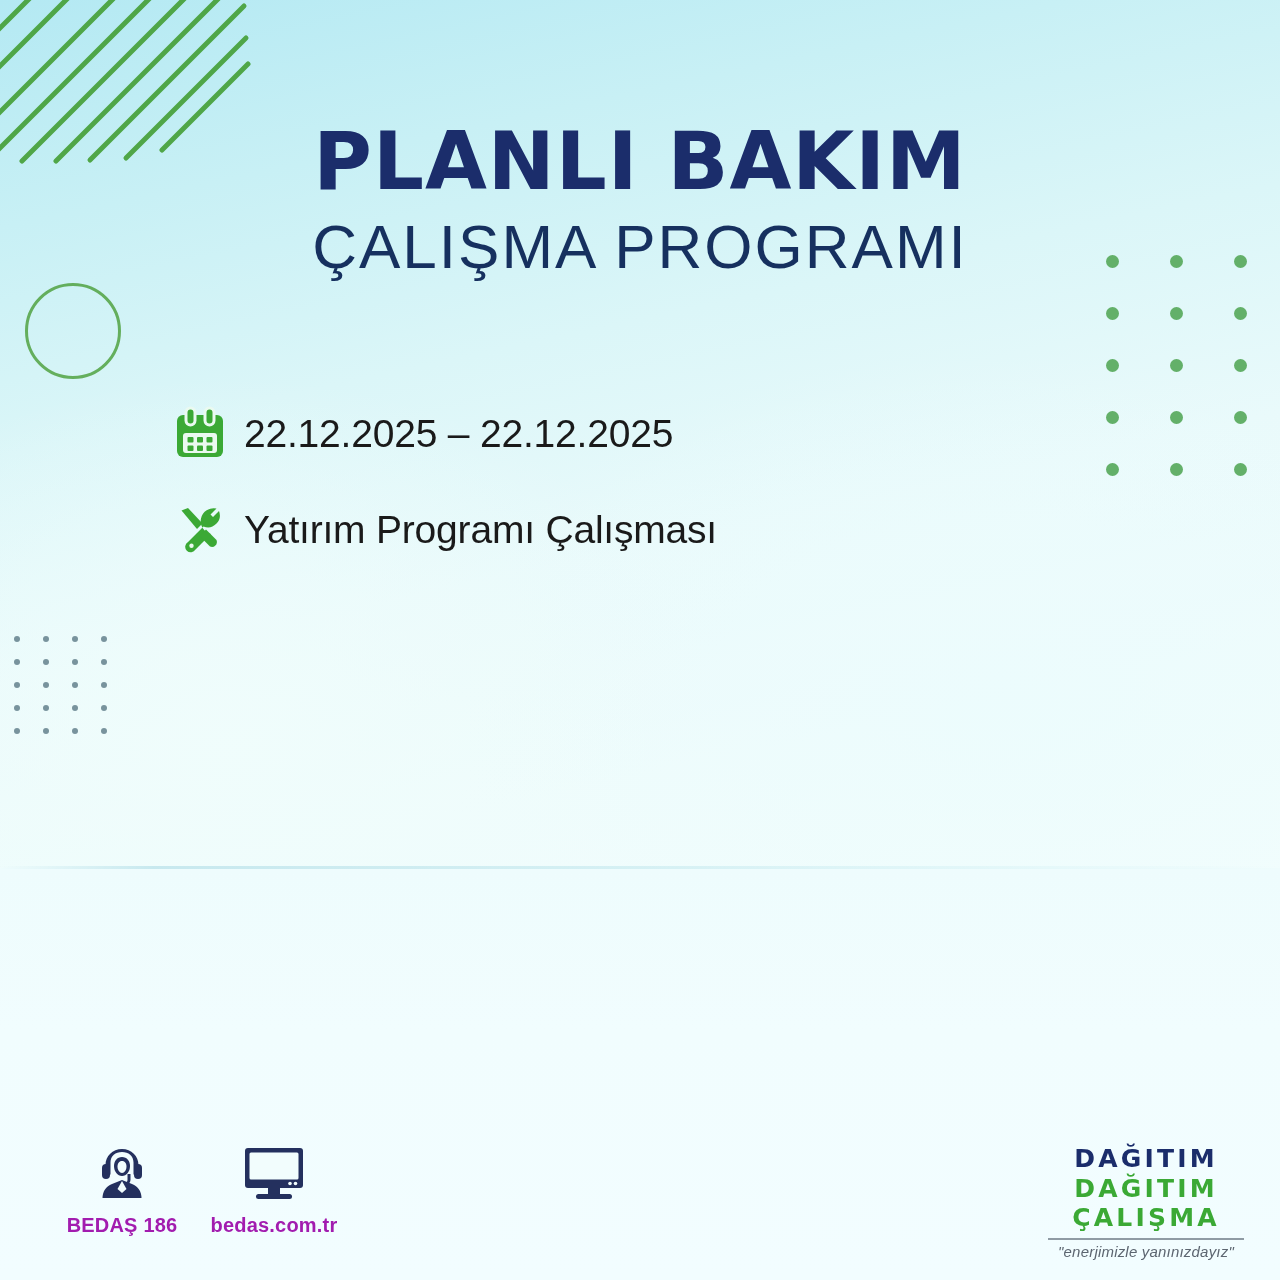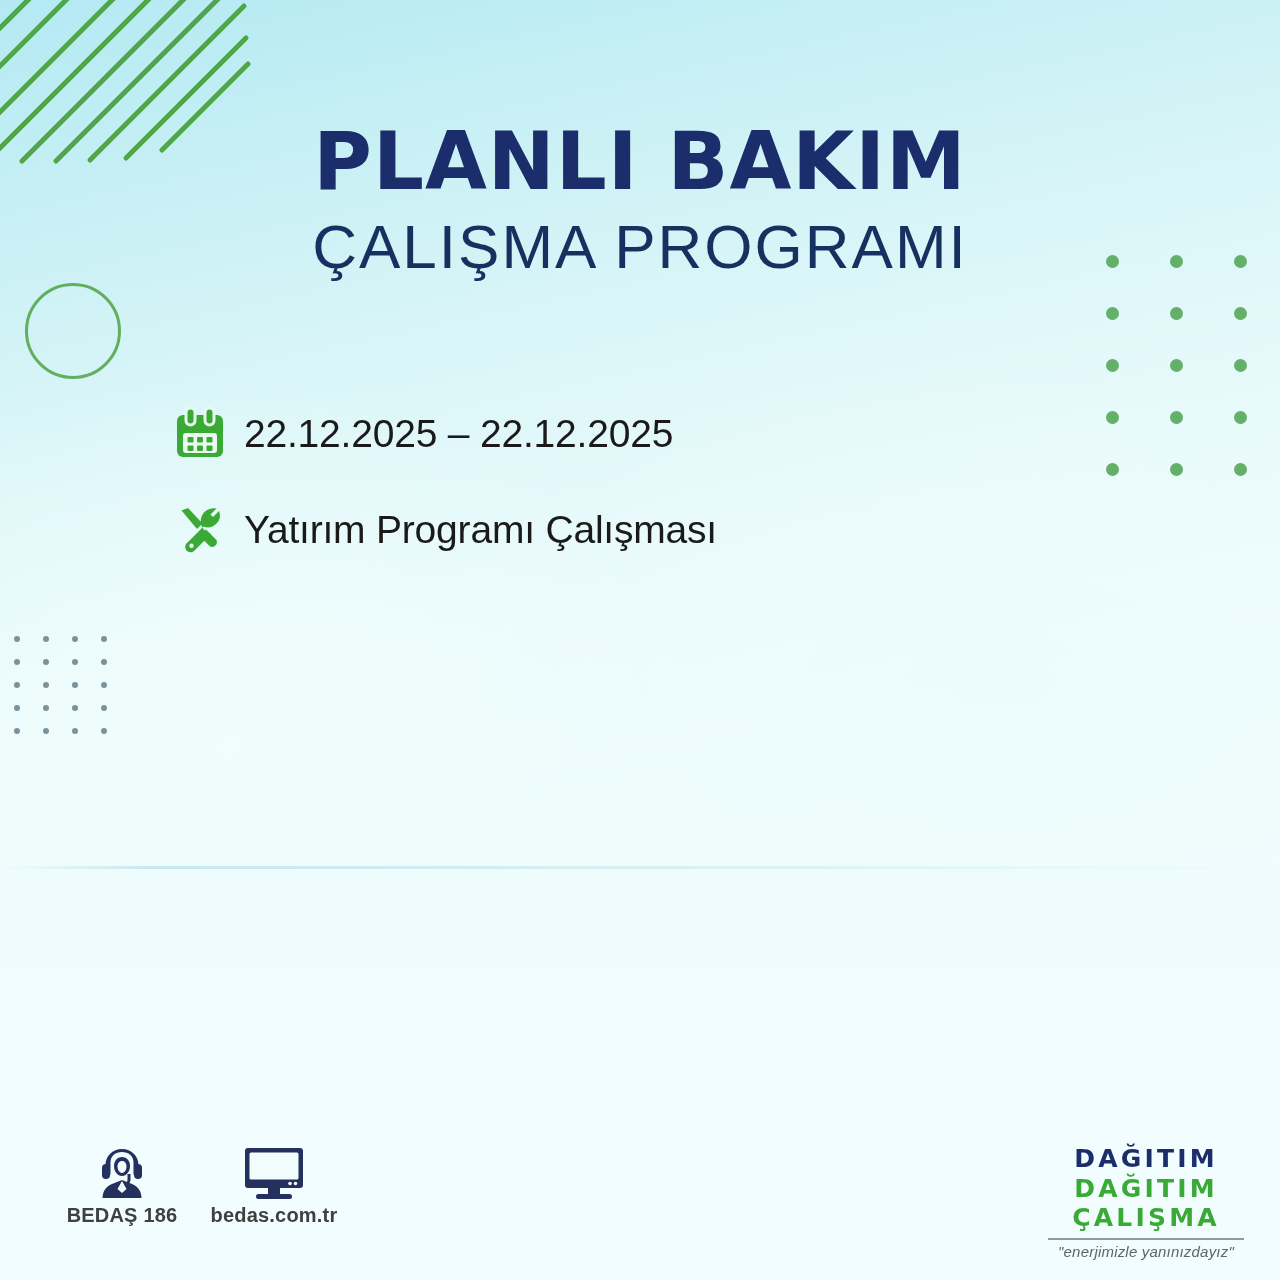--- a/index.html
+++ b/index.html
@@ -158,24 +158,24 @@
     width: 152px;
     text-align: center;
   }
   .contact .cico {
     height: 66px;
     display: flex;
     align-items: flex-end;
     justify-content: center;
   }
   .contact .clabel {
-    margin-top: 0;
+    margin-top: 10px;
     font-size: 20px;
     font-weight: 700;
-    color: #404040;
+    color: #a21caf;
     letter-spacing: 0.2px;
     font-family: "Liberation Sans", sans-serif;
   }
 
   .brand {
     position: absolute;
     right: 28px; top: 6px;
     width: 212px;
     text-align: center;
   }

